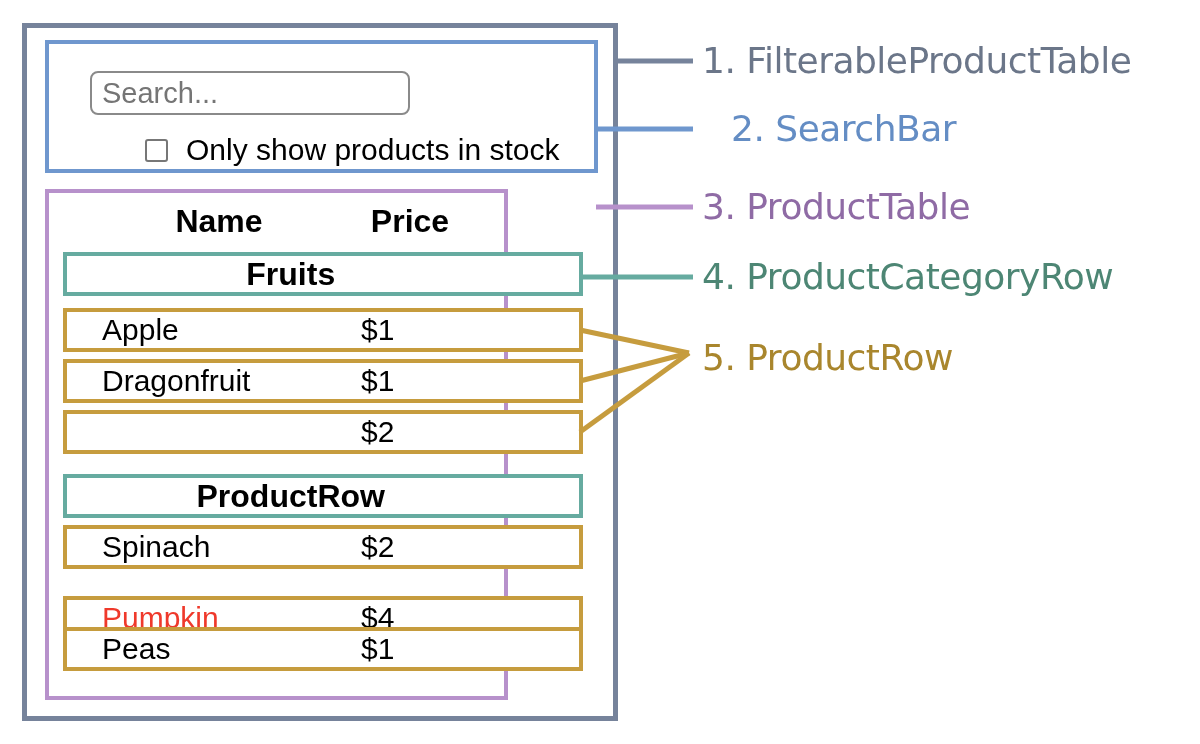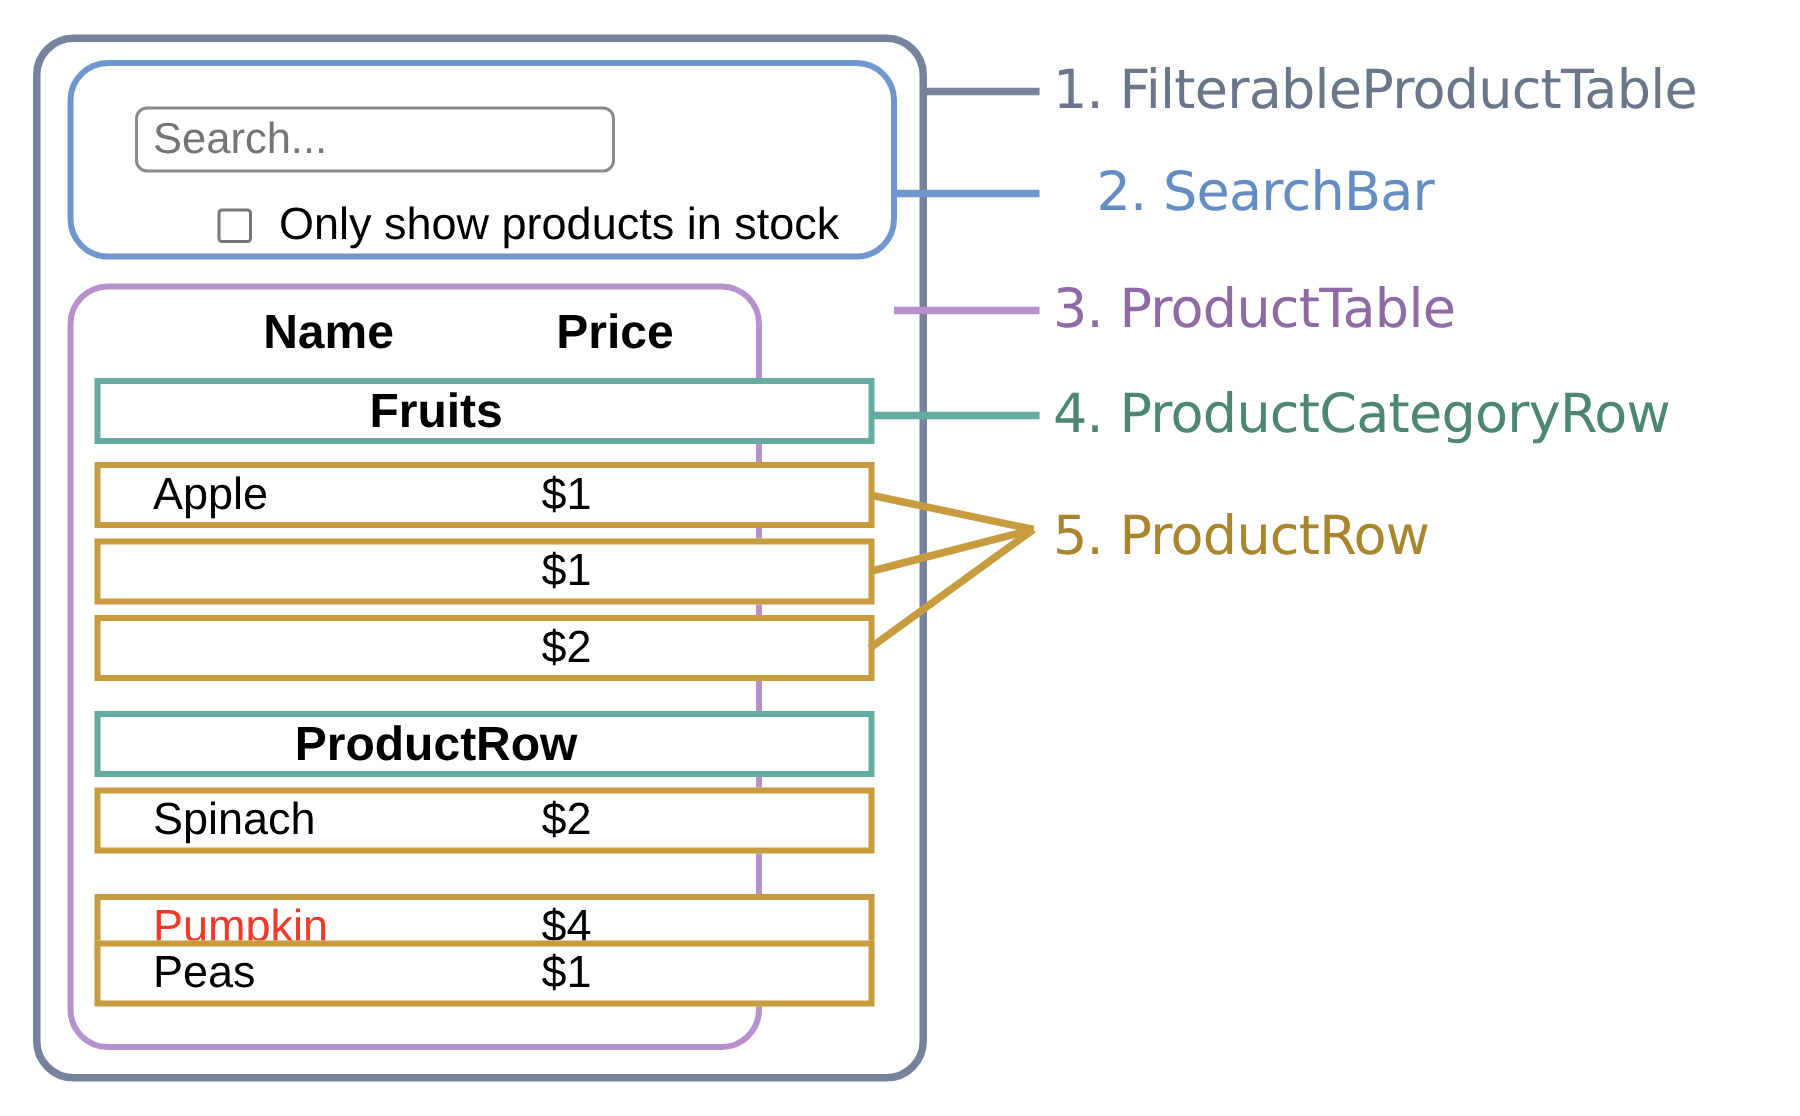--- a/index.html
+++ b/index.html
@@ -5,21 +5,21 @@
   * { margin: 0; padding: 0; box-sizing: border-box; }
   html, body { background: #ffffff; }
   body {
     width: 1200px; height: 744px;
     position: relative;
     font-family: "Liberation Sans", sans-serif;
     overflow: hidden;
   }
 
   
-  .box { position: absolute; background: #ffffff; border-radius: 27px; }
+  .box { position: absolute; background: #ffffff; }
 
   .outer-box {
     left: 22px; top: 23px; width: 596px; height: 698px;
     border: 5px solid var(--outer-border);
   }
   .searchbar-box {
     left: 45px; top: 40px; width: 553px; height: 133px;
     border: 4px solid var(--searchbar-border);
   }
   .search-input {
@@ -121,20 +121,21 @@
   <span class="table-header-price">Price</span>
   <div id="table-rows">
       <div class="category-row" style="top: 59px;">
         <span class="category-label">Fruits</span>
       </div>
       <div class="product-row" style="top: 115px;">
         <span class="product-name">Apple</span>
         <span class="product-price">$1</span>
       </div>
       <div class="product-row" style="top: 166px;">
+        <span class="product-name">Dragonfruit</span>
         <span class="product-price">$1</span>
       </div>
       <div class="product-row" style="top: 217px;">
         <span class="product-price">$2</span>
       </div>
       <div class="category-row" style="top: 281px;">
         <span class="category-label">ProductRow</span>
       </div>
       <div class="product-row" style="top: 332px;">
         <span class="product-name">Spinach</span>

